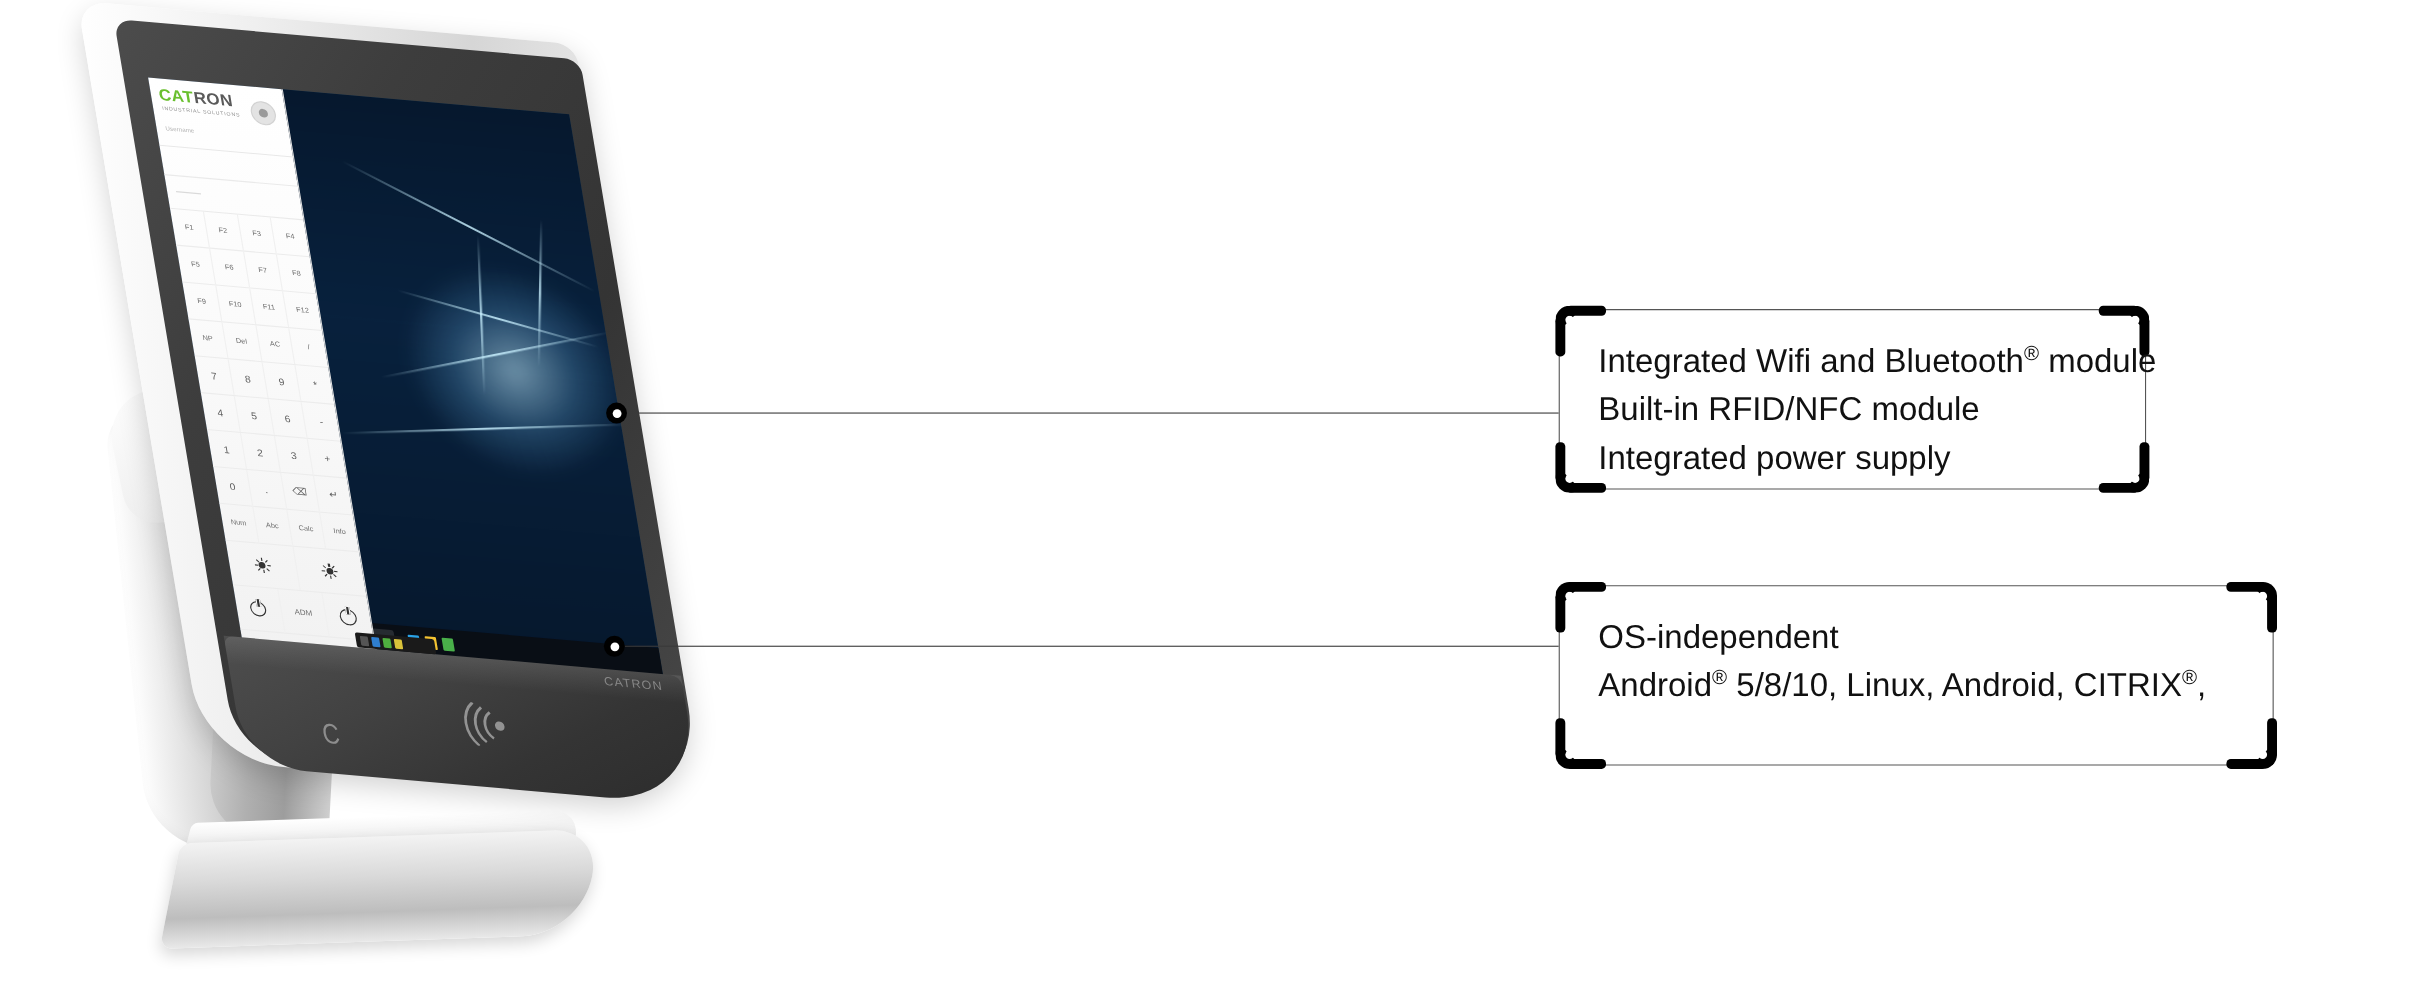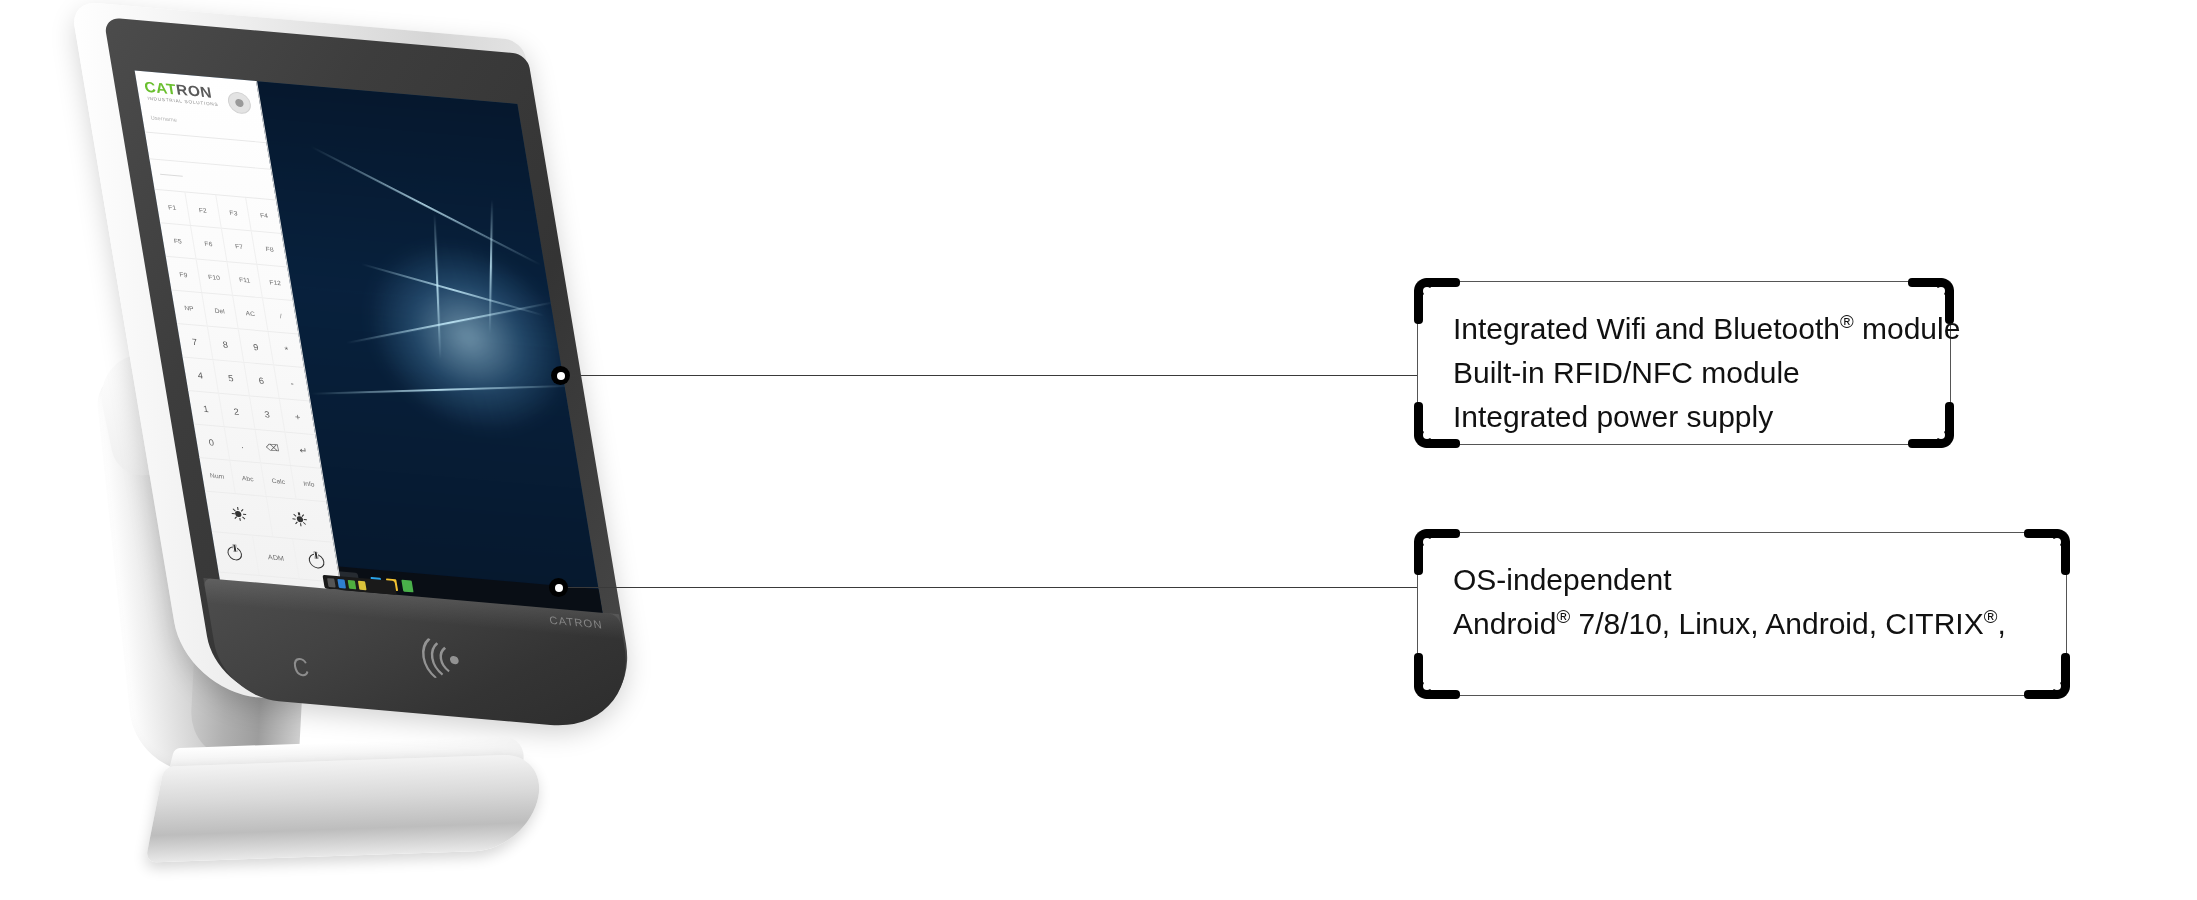--- a/index.html
+++ b/index.html
@@ -408,17 +408,17 @@
     <span class="elbow e-tr"></span>
     <span class="elbow e-bl"></span>
     <span class="elbow e-br"></span>
     <span class="corner c-tl"></span>
     <span class="corner c-tr"></span>
     <span class="corner c-bl"></span>
     <span class="corner c-br"></span>
 
     <div class="callout-text">
       <span class="ln">OS-independent</span>
-      <span class="ln"><span>Android</span><sup class="reg">®</sup><span> 7/8/10, Linux, Android, CITRIX</span><sup class="reg">®</sup><span>,</span></span>
+      <span class="ln"><span>Android</span><sup class="reg">®</sup><span> 5/8/10, Linux, Android, CITRIX</span><sup class="reg">®</sup><span>,</span></span>
     </div>
   </div>
 
 </div>
 
 </body></html>

